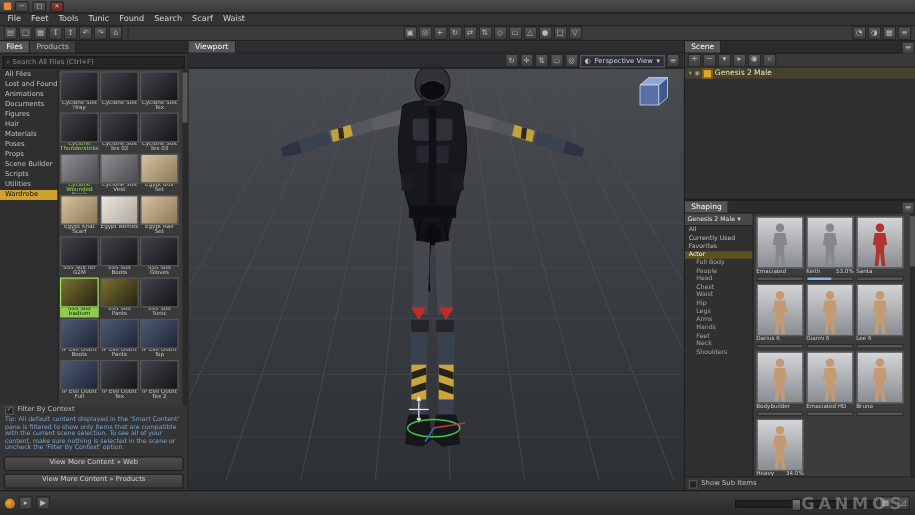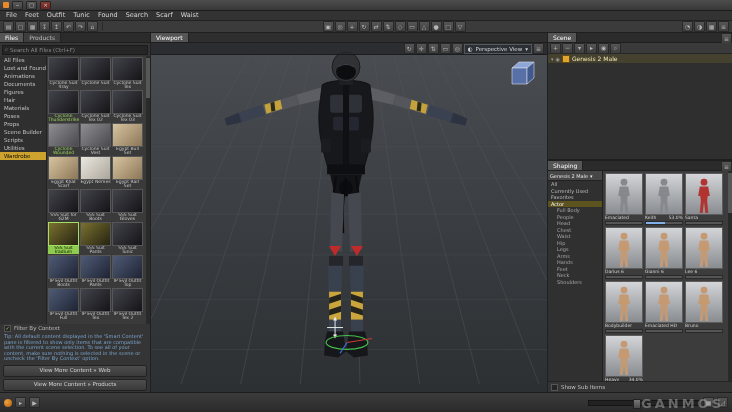--- a/index.html
+++ b/index.html
@@ -124,21 +124,21 @@
   <span class="app-ico"></span>
   <span class="winbtn">─</span>
   <span class="winbtn">□</span>
   <span class="winbtn close">✕</span>
 </div>
 
 <div class="menubar">
 
 <span class="menu-item">File</span>
     <span class="menu-item">Feet</span>
-    <span class="menu-item">Outfit</span>
+    <span class="menu-item">Tools</span>
     <span class="menu-item">Tunic</span>
     <span class="menu-item">Found</span>
     <span class="menu-item">Search</span>
     <span class="menu-item">Scarf</span>
     <span class="menu-item">Waist</span>
   </div>
 
 <div class="toolbar">
   <span style="display:flex;gap:1px">
 

